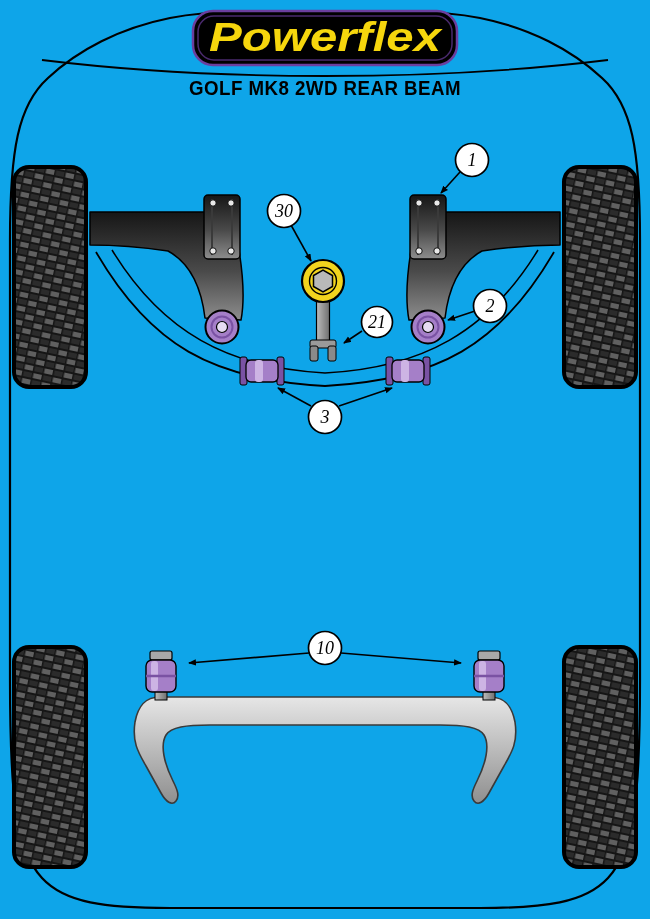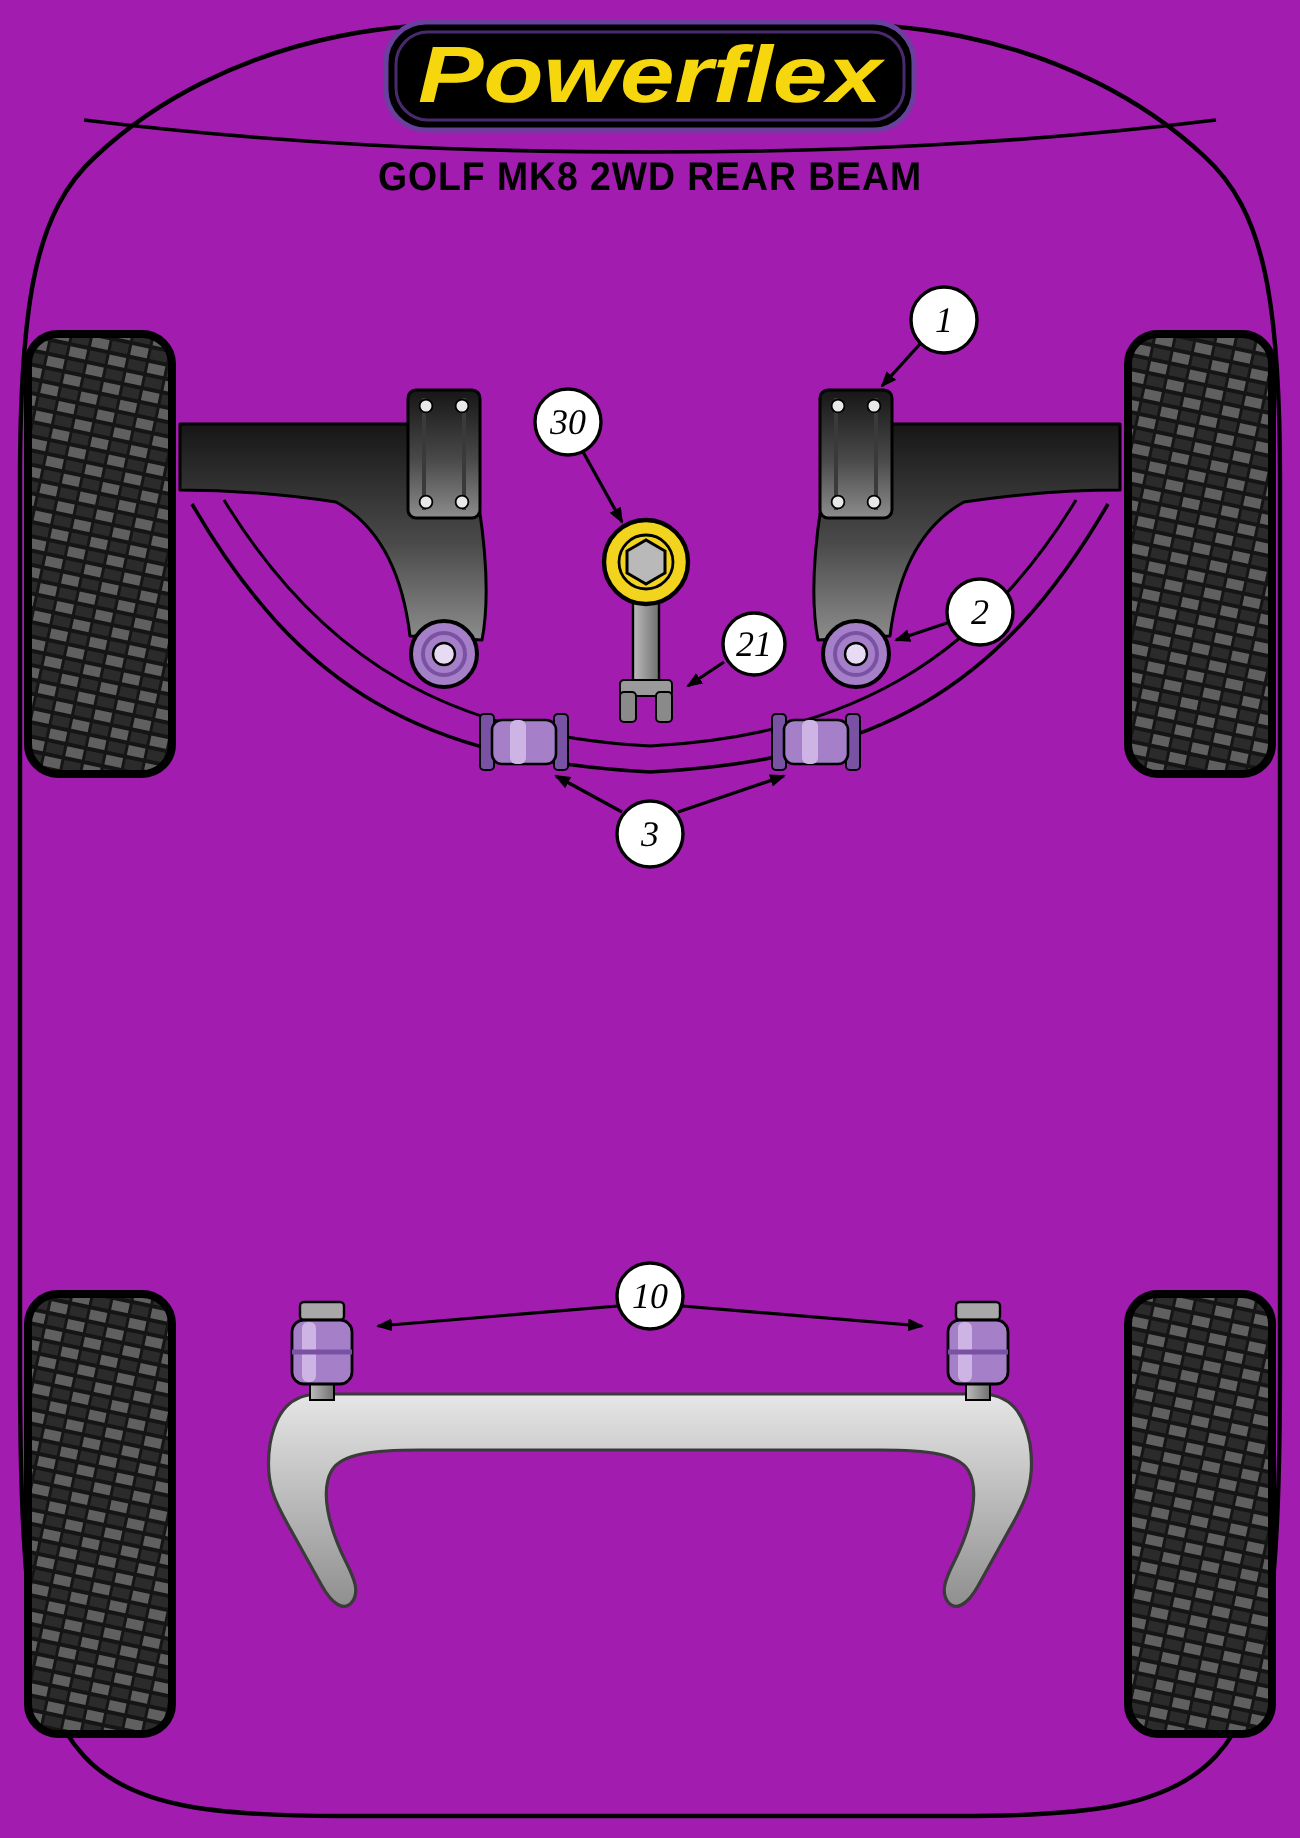--- a/index.html
+++ b/index.html
@@ -1,16 +1,16 @@
 <!DOCTYPE html>
 <html><head>
 <meta charset="utf-8">
 <style>
   html,body{margin:0;padding:0;background:#ffffff;}
-  .page{width:650px;height:919px;position:relative;background:#a21caf;overflow:hidden;
+  .page{width:650px;height:919px;position:relative;background:#0ea5e9;overflow:hidden;
         font-family:"Liberation Sans", sans-serif;}
   svg{display:block;}
   text{user-select:none;}
   .logo-text{font-family:"Liberation Sans", sans-serif;font-weight:bold;font-style:italic;}
   .heading-text{font-family:"Liberation Sans", sans-serif;font-weight:bold;letter-spacing:.5px;}
   .callout-num{font-family:"Liberation Serif", serif;font-style:italic;font-size:18px;fill:#000;}
 </style>
 </head>
 <body>
 

